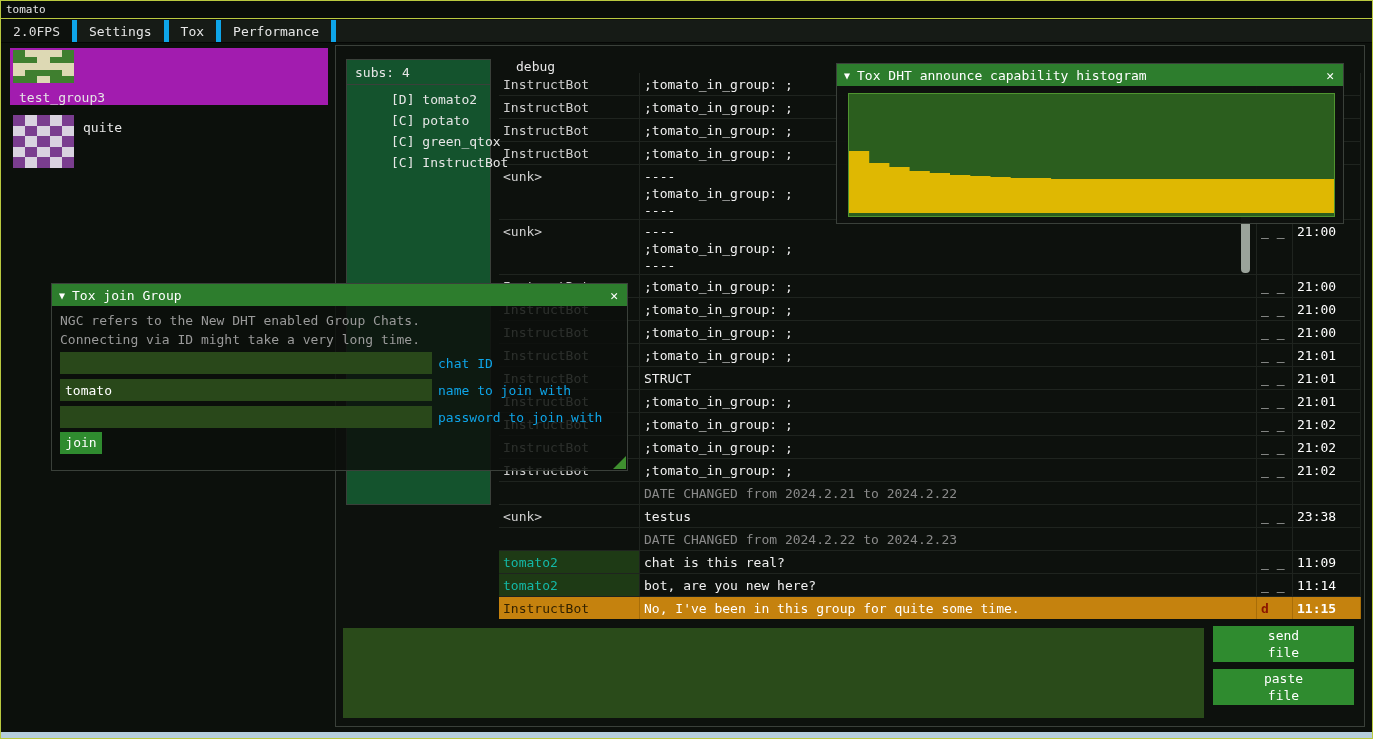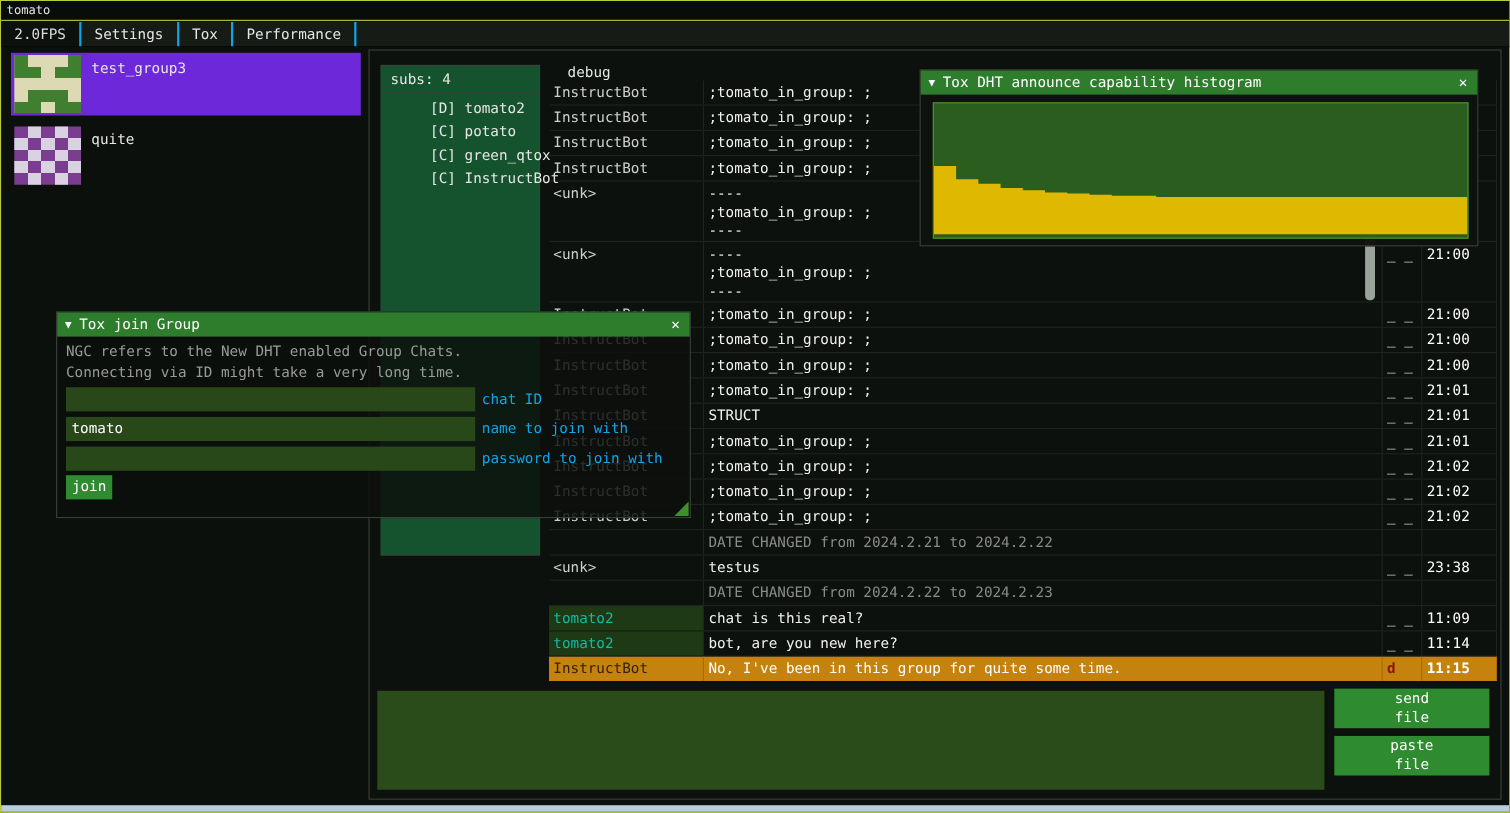--- a/index.html
+++ b/index.html
@@ -11,26 +11,26 @@
     position:relative;
     overflow:hidden;
   }
   .app { position:absolute; inset:0; border:1px solid #b9c93f; background:#0c100c; }
 
   
   .titlebar { position:absolute; left:0; top:0; right:0; height:18px; background:#090d09;
               font-size:11px; padding:2px 5px; border-bottom:1px solid #b9c93f; }
   .menubar { position:absolute; top:19px; left:0; right:0; height:23px; background:#161b16;
              display:flex; align-items:stretch; border-bottom:1px solid #050705; }
-  .menu-seg { padding:4px 12px 0 12px; font-size:13px; border-right:2px solid #0ea5e9; }
+  .menu-seg { padding:4px 12px 0 12px; font-size:13px; border-right:5px solid #0ea5e9; }
   .menu-fps { background:#0d110d; color:#dcdcdc; }
 
   
   .group-row { position:absolute; left:9px; width:318px; height:57px; display:flex; }
-  .group-row.selected { background:#6d28d9; }
+  .group-row.selected { background:#a21caf;flex-direction:column; }
   .group-avatar { margin:2px 0 0 3px; }
   .group-name { margin-left:9px; margin-top:7px; font-size:13px; }
 
   
   .group-window { position:absolute; left:334px; top:44px; width:1030px; height:682px;
                   border:1px solid #3a403a; background:#0d110d; }
 
   
   .member-panel { position:absolute; left:345px; top:58px; width:145px; height:446px;
                   border:1px solid #3a403a; background:#14532d; z-index:5; }

